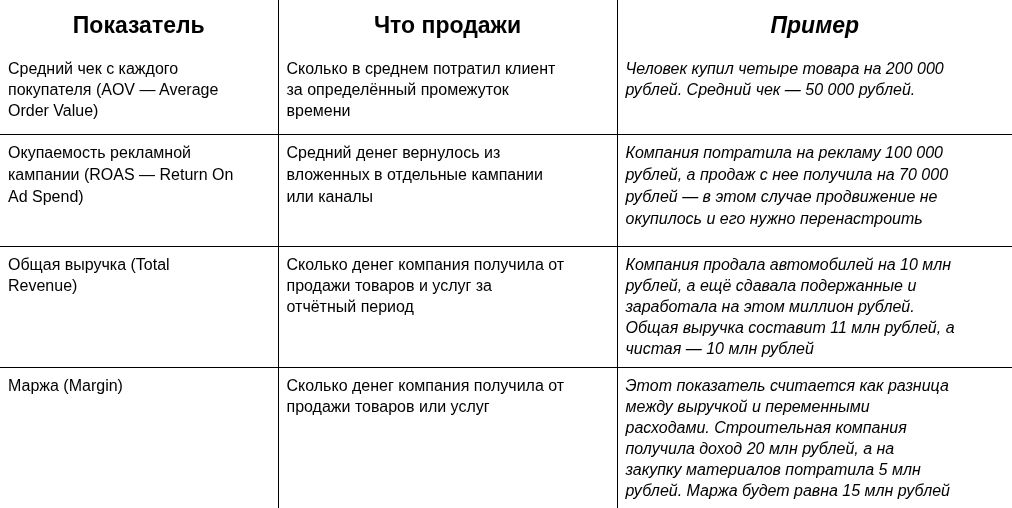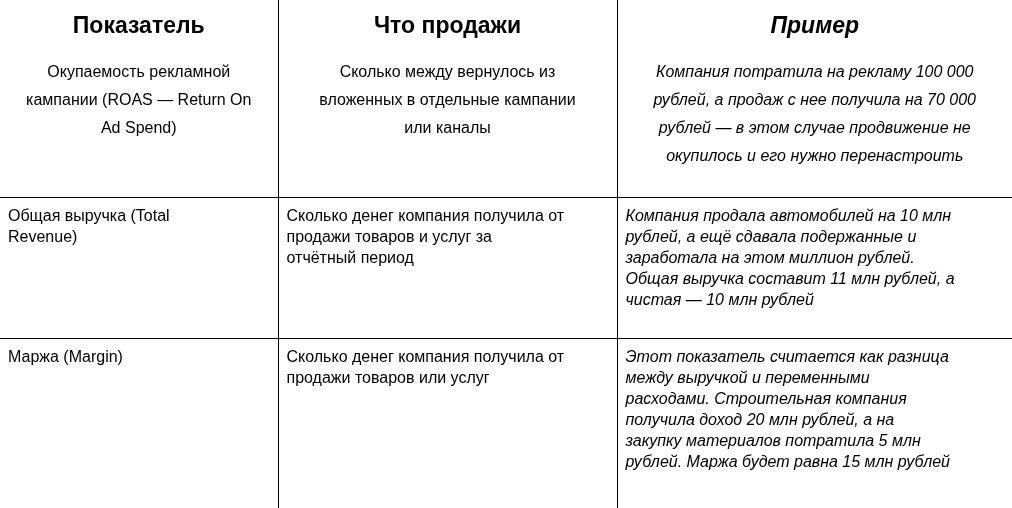--- a/index.html
+++ b/index.html
@@ -52,21 +52,21 @@
     font-size: 16px;
     line-height: 21px;
     font-weight: 400;
     text-align: left;
     vertical-align: top;
     padding: 7px 8px 6px 8px;
     white-space: pre-line; 
   }
   tr.row-aov     { height: 83px; }
   tr.row-roas    { height: 112px; }
-  tr.row-roas td { line-height: 28px; text-align: center; }
+  tr.row-roas td { line-height: 22px; }
   tr.row-revenue { height: 121px; margin-top: 8px; }
   tr.row-margin  { height: 145px; }
 </style>
 </head>
 <body>
 
 <div class="page">
   <table class="metrics">
     <colgroup>
       <col class="c1">
@@ -74,25 +74,35 @@
       <col class="c3">
     </colgroup>
     <thead>
       <tr class="head-row">
         <th>Показатель</th>
         <th>Что продажи</th>
         <th>Пример</th>
       </tr>
     </thead>
     <tbody>
+      <tr class="row-aov">
+        <td>Средний чек с каждого
+покупателя (AOV — Average
+Order Value)</td>
+        <td>Сколько в среднем потратил клиент
+за определённый промежуток
+времени</td>
+        <td>Человек купил четыре товара на 200 000
+рублей. Средний чек — 50 000 рублей.</td>
+      </tr>
       <tr class="row-roas">
         <td>Окупаемость рекламной
 кампании (ROAS — Return On
 Ad Spend)</td>
-        <td>Сколько между вернулось из
+        <td>Средний денег вернулось из
 вложенных в отдельные кампании
 или каналы</td>
         <td>Компания потратила на рекламу 100 000
 рублей, а продаж с нее получила на 70 000
 рублей — в этом случае продвижение не
 окупилось и его нужно перенастроить</td>
       </tr>
       <tr class="row-revenue">
         <td>Общая выручка (Total
 Revenue)</td>

